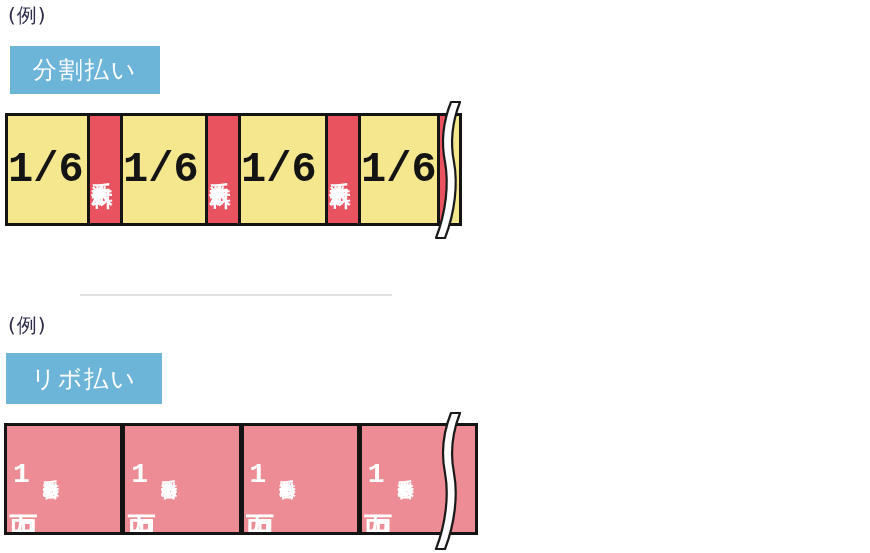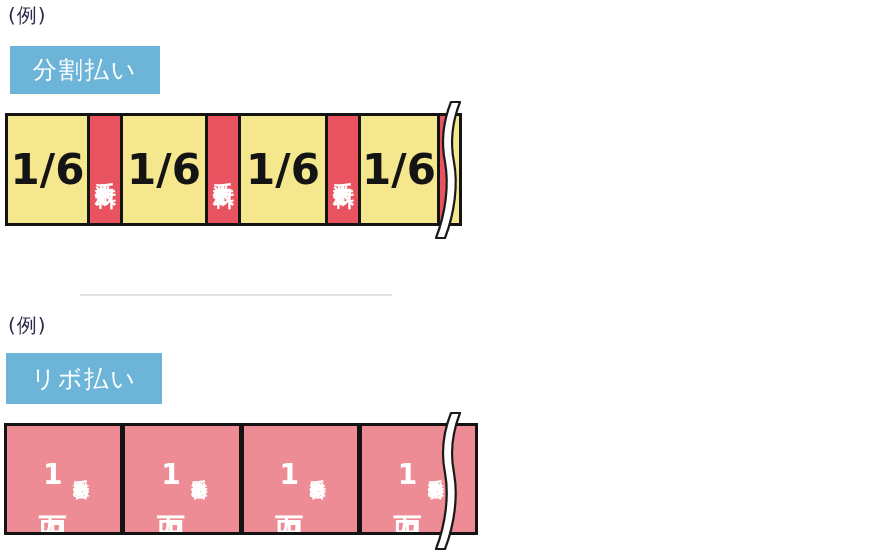--- a/index.html
+++ b/index.html
@@ -19,21 +19,21 @@
     font-size:24px;font-weight:500;letter-spacing:2px;
   }
   .method-badge.first{left:10px;top:46px;width:150px;height:48px;}
   .method-badge.second{left:6px;top:353px;width:156px;height:51px;}
   .bar{
     position:absolute;display:flex;align-items:stretch;
     border:3px solid #141414;box-sizing:border-box;overflow:hidden;
   }
   .bar-installment{left:5px;top:113px;width:457px;height:113px;background:#f5e78e;}
   .bar-revolving{left:4px;top:423px;width:474px;height:112px;background:#ed8c94;}
-  .seg{display:flex;align-items:center;justify-content:center;box-sizing:border-box;flex:0 0 auto;}
+  .seg{display:flex;align-items:center;box-sizing:border-box;flex:0 0 auto;font-family:Liberation Mono, monospace;}
   .seg-pay{background:#f5e78e;}
   .seg-pay .frac{font-size:42px;font-weight:700;color:#141414;letter-spacing:0;}
   .seg-fee{background:#e8535f;border-left:3px solid #141414;border-right:3px solid #141414;}
   .v-text{
     writing-mode:vertical-rl;text-orientation:upright;
     color:#ffffff;font-weight:700;line-height:1;white-space:nowrap;
   }
   .seg-fee .v-text{font-size:21px;letter-spacing:3px;}
   .seg-rev{flex:1 1 0;background:#ed8c94;gap:7px;border-right:5px solid #141414;}
   .seg-rev:last-child{border-right:none;}

